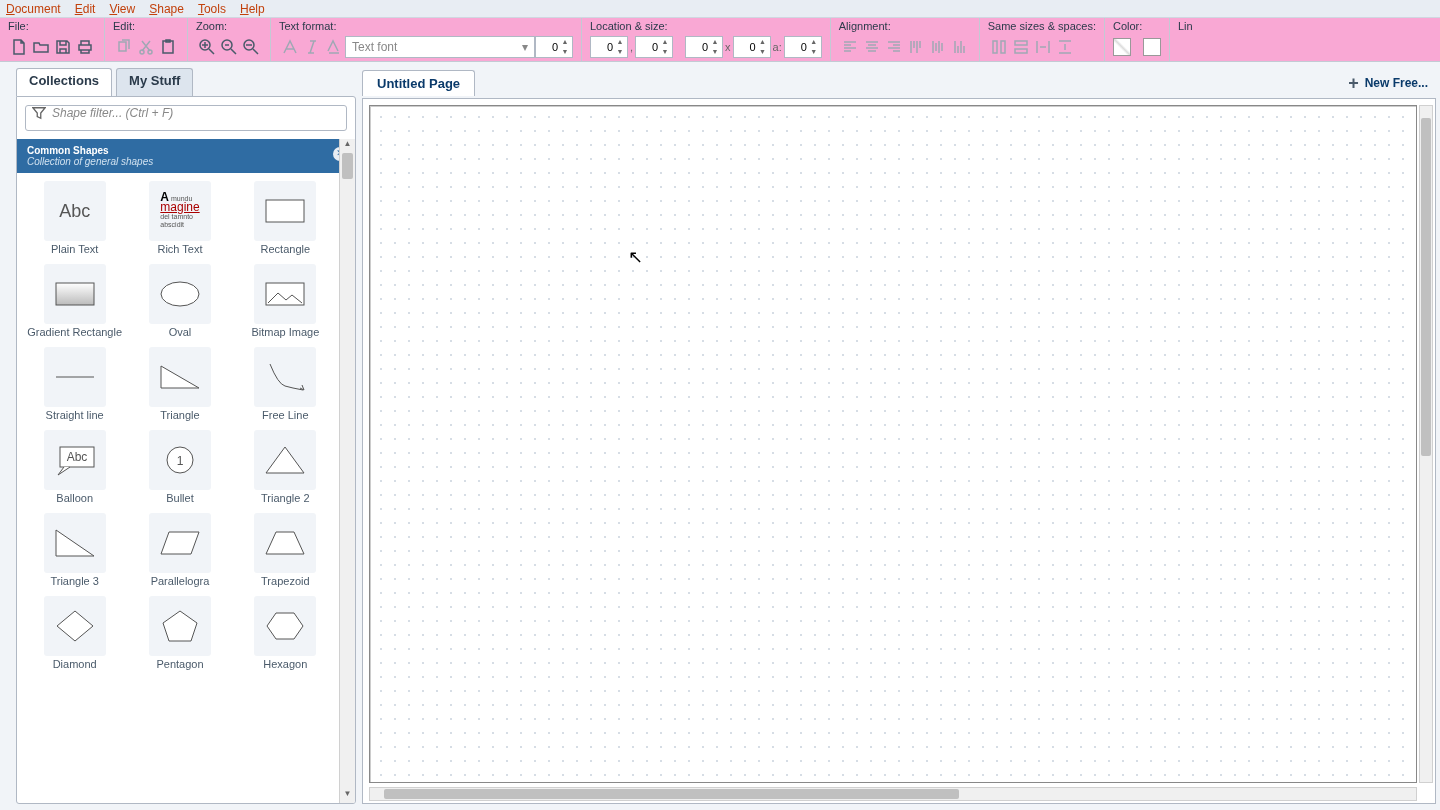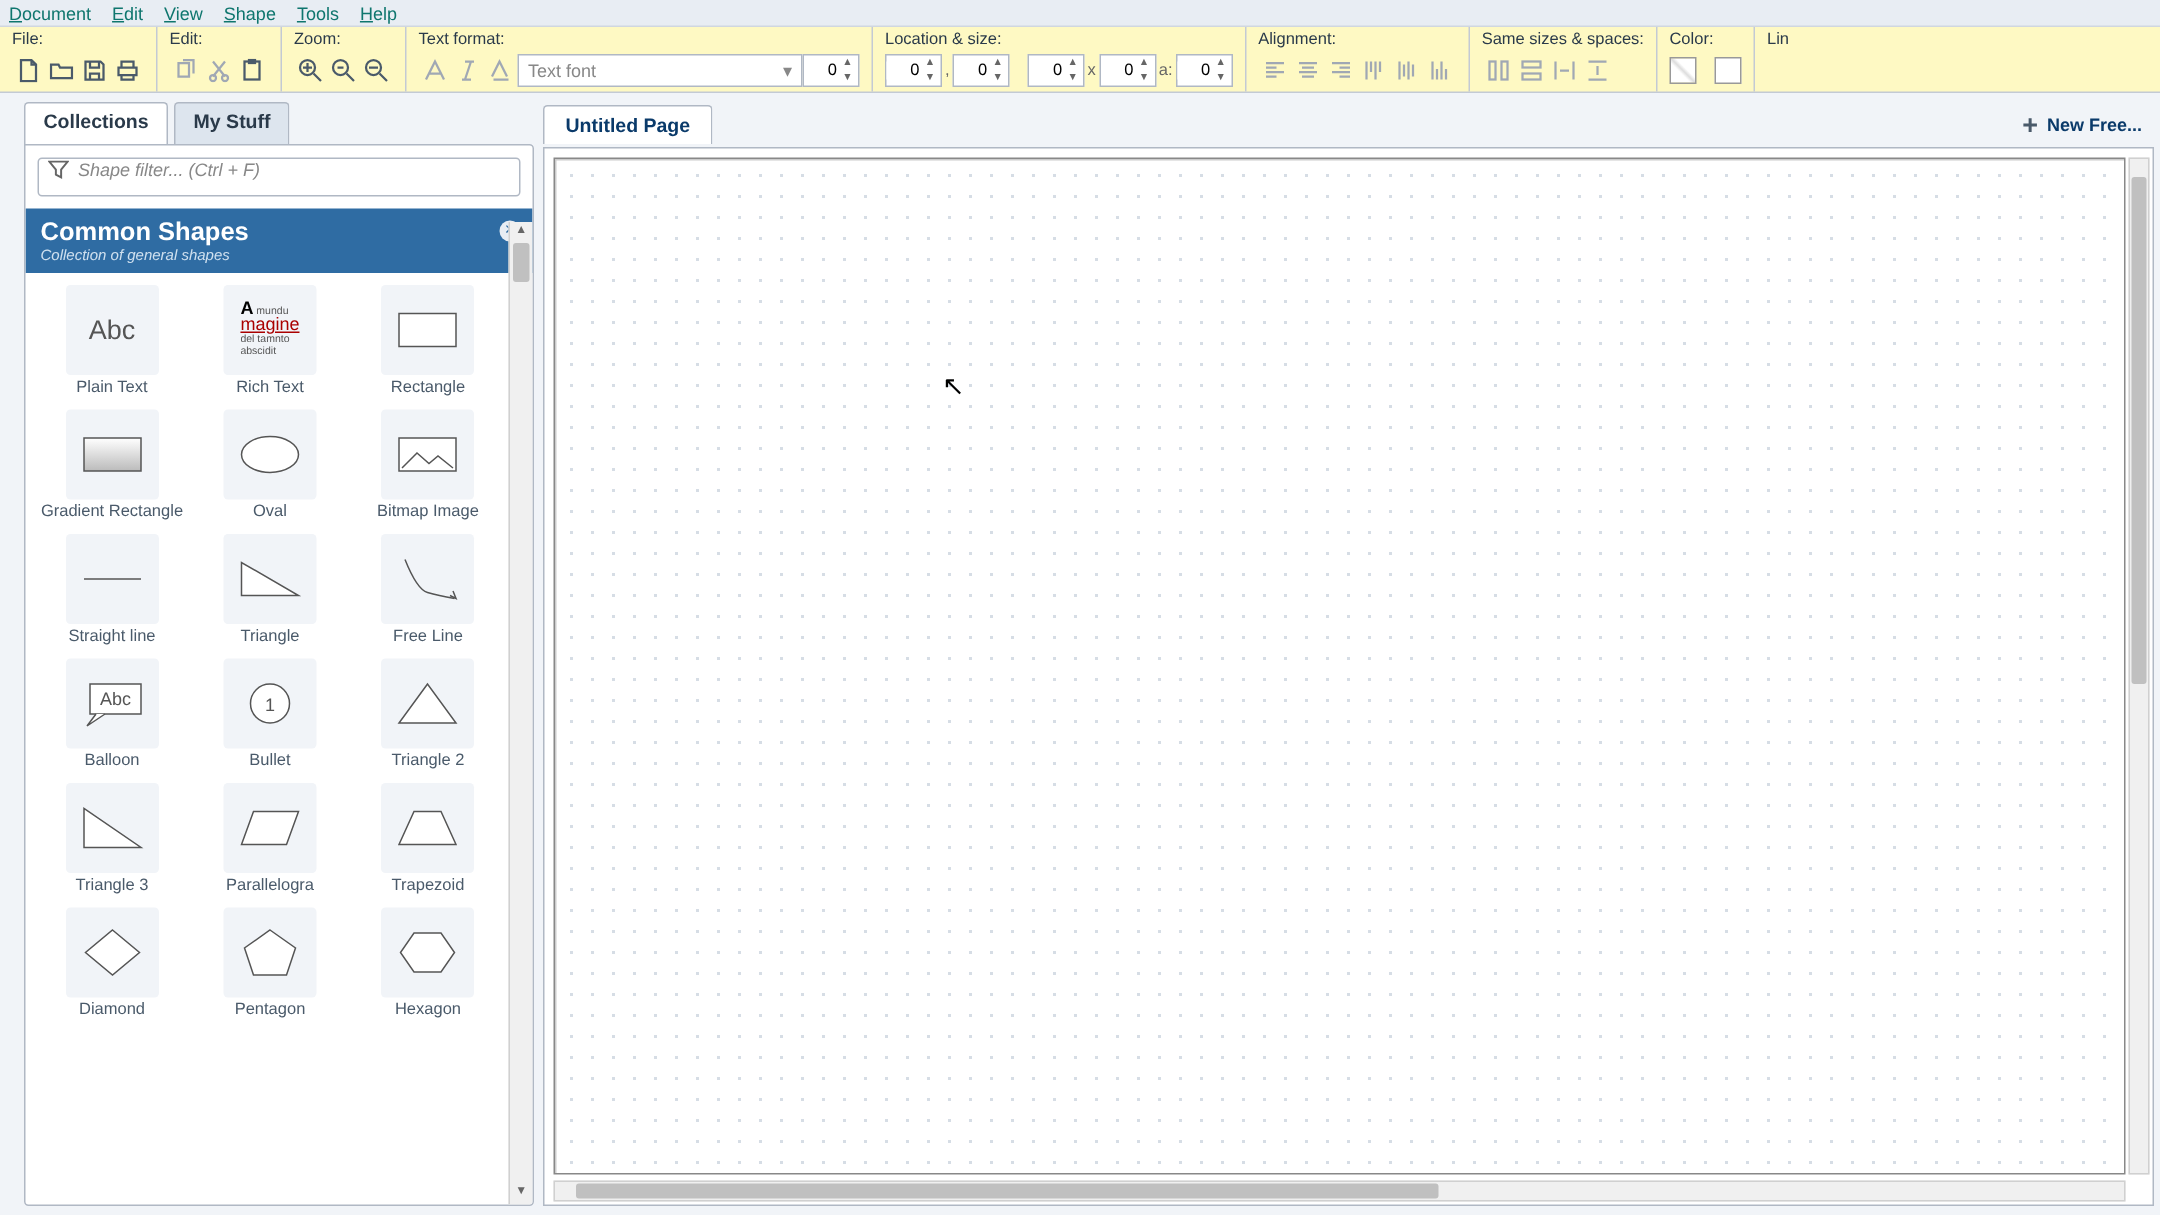--- a/index.html
+++ b/index.html
@@ -1,24 +1,24 @@
 <!DOCTYPE html>
 <html><head>
 <meta charset="utf-8">
 <style>
 * { box-sizing: border-box; margin: 0; padding: 0; font-family: Tahoma, Verdana, sans-serif; font-size: 12px; }
 body { width: 1440px; height: 810px; background: #f1f4f8; overflow: hidden; }
 
 
 .menubar { height: 18px; background: #e8edf3; border-bottom: 1px solid #d0d7e0; display: flex; align-items: center; padding: 0 6px; gap: 14px; }
-.menubar span { color: #0f766e; cursor: default; }
+.menubar span { color: #c2410c; cursor: default; }
 .menubar span u { text-decoration: underline; }
 
 
-.toolbar { height: 44px; background: #fef9c3; border-bottom: 1px solid #c3cad4; display: flex; align-items: stretch; }
+.toolbar { height: 44px; background: #f9a8d4; border-bottom: 1px solid #c3cad4; display: flex; align-items: stretch; }
 .toolgroup { border-right: 1px solid #c3cad4; padding: 2px 8px; display: flex; flex-direction: column; justify-content: space-between; }
 .toolgroup-label { color: #2a3a4a; font-size: 11px; height: 14px; }
 .toolgroup-row { display: flex; align-items: center; gap: 0; height: 24px; }
 .iconbtn { width: 22px; height: 22px; border: 1px solid transparent; border-radius: 3px; display: flex; align-items: center; justify-content: center; color: #4a5a6a; }
 .iconbtn svg { width: 16px; height: 16px; stroke: #4a5a6a; fill: none; stroke-width: 1.5; }
 .iconbtn.dim svg { stroke: #a0a8b4; }
 .font-select { width: 190px; height: 22px; border: 1px solid #b0b8c4; background: #fff; display: flex; align-items: center; padding: 0 6px; justify-content: space-between; color: #888; }
 .numspin { width: 38px; height: 22px; border: 1px solid #b0b8c4; background: #fff; display: flex; align-items: center; }
 .numspin input { width: 24px; border: none; text-align: right; font-size: 11px; padding-right: 2px; outline: none; }
 .numspin .spinbtns { width: 10px; display: flex; flex-direction: column; }
@@ -32,21 +32,21 @@
 .bodyarea { display: flex; height: calc(810px - 62px); }
 
 
 .sidebar { width: 362px; padding: 6px 6px 6px 16px; display: flex; flex-direction: column; }
 .side-tabs { display: flex; gap: 4px; height: 28px; }
 .side-tab { padding: 4px 12px; background: #dde5ee; border: 1px solid #b0b8c4; border-bottom: none; border-radius: 3px 3px 0 0; color: #2a3a4a; font-size: 13px; font-weight: bold; }
 .side-tab.active { background: #fff; }
 .side-panel { flex: 1; background: #fff; border: 1px solid #b0b8c4; border-radius: 0 3px 3px 3px; display: flex; flex-direction: column; overflow: hidden; }
 .shape-filter { margin: 8px; height: 26px; border: 1px solid #b0b8c4; border-radius: 3px; display: flex; align-items: flex-start; padding: 0 6px; gap: 6px; color: #888; font-style: italic; }
 .collection-hdr { background: #2f6ca3; color: #fff; padding: 6px 10px; position: relative; }
-.collection-hdr .title { font-weight: bold; font-size: 17px; }
+.collection-hdr .title { font-weight: bold; font-size: 10px; }
 .collection-hdr .subtitle { font-size: 10px; color: #cfe0ef; font-style: italic; }
 .collection-hdr .closex { position: absolute; right: 8px; top: 8px; width: 14px; height: 14px; background: #e8edf3; border-radius: 7px; color: #2f6ca3; font-size: 9px; text-align: center; line-height: 13px; }
 .shapes-wrap { position: relative; flex: 1; display: flex; }
 .shapes-scroll { position: absolute; right: 0; top: -34px; bottom: 0; width: 16px; background: #f0f0f0; border-left: 1px solid #d0d0d0; }
 .shapes-scroll .thumb { position: absolute; left: 2px; right: 2px; top: 14px; height: 26px; background: #c0c0c0; border-radius: 2px; }
 .shapes-scroll .arr { position: absolute; left:0; right:0; height: 14px; text-align:center; font-size:8px; color:#666;}
 .shapes-scroll .arr.top{top:0;} .shapes-scroll .arr.bot{bottom:0;}
 .shapes-grid { flex: 1; padding: 8px 20px 8px 8px; display: grid; grid-template-columns: repeat(3, 1fr); gap: 8px 6px; align-content: start; overflow: hidden; }
 .shape-item { display: flex; flex-direction: column; align-items: center; gap: 2px; }
 .shape-thumb { width: 62px; height: 60px; background: #f1f4f8; border-radius: 3px; display: flex; align-items: center; justify-content: center; }

